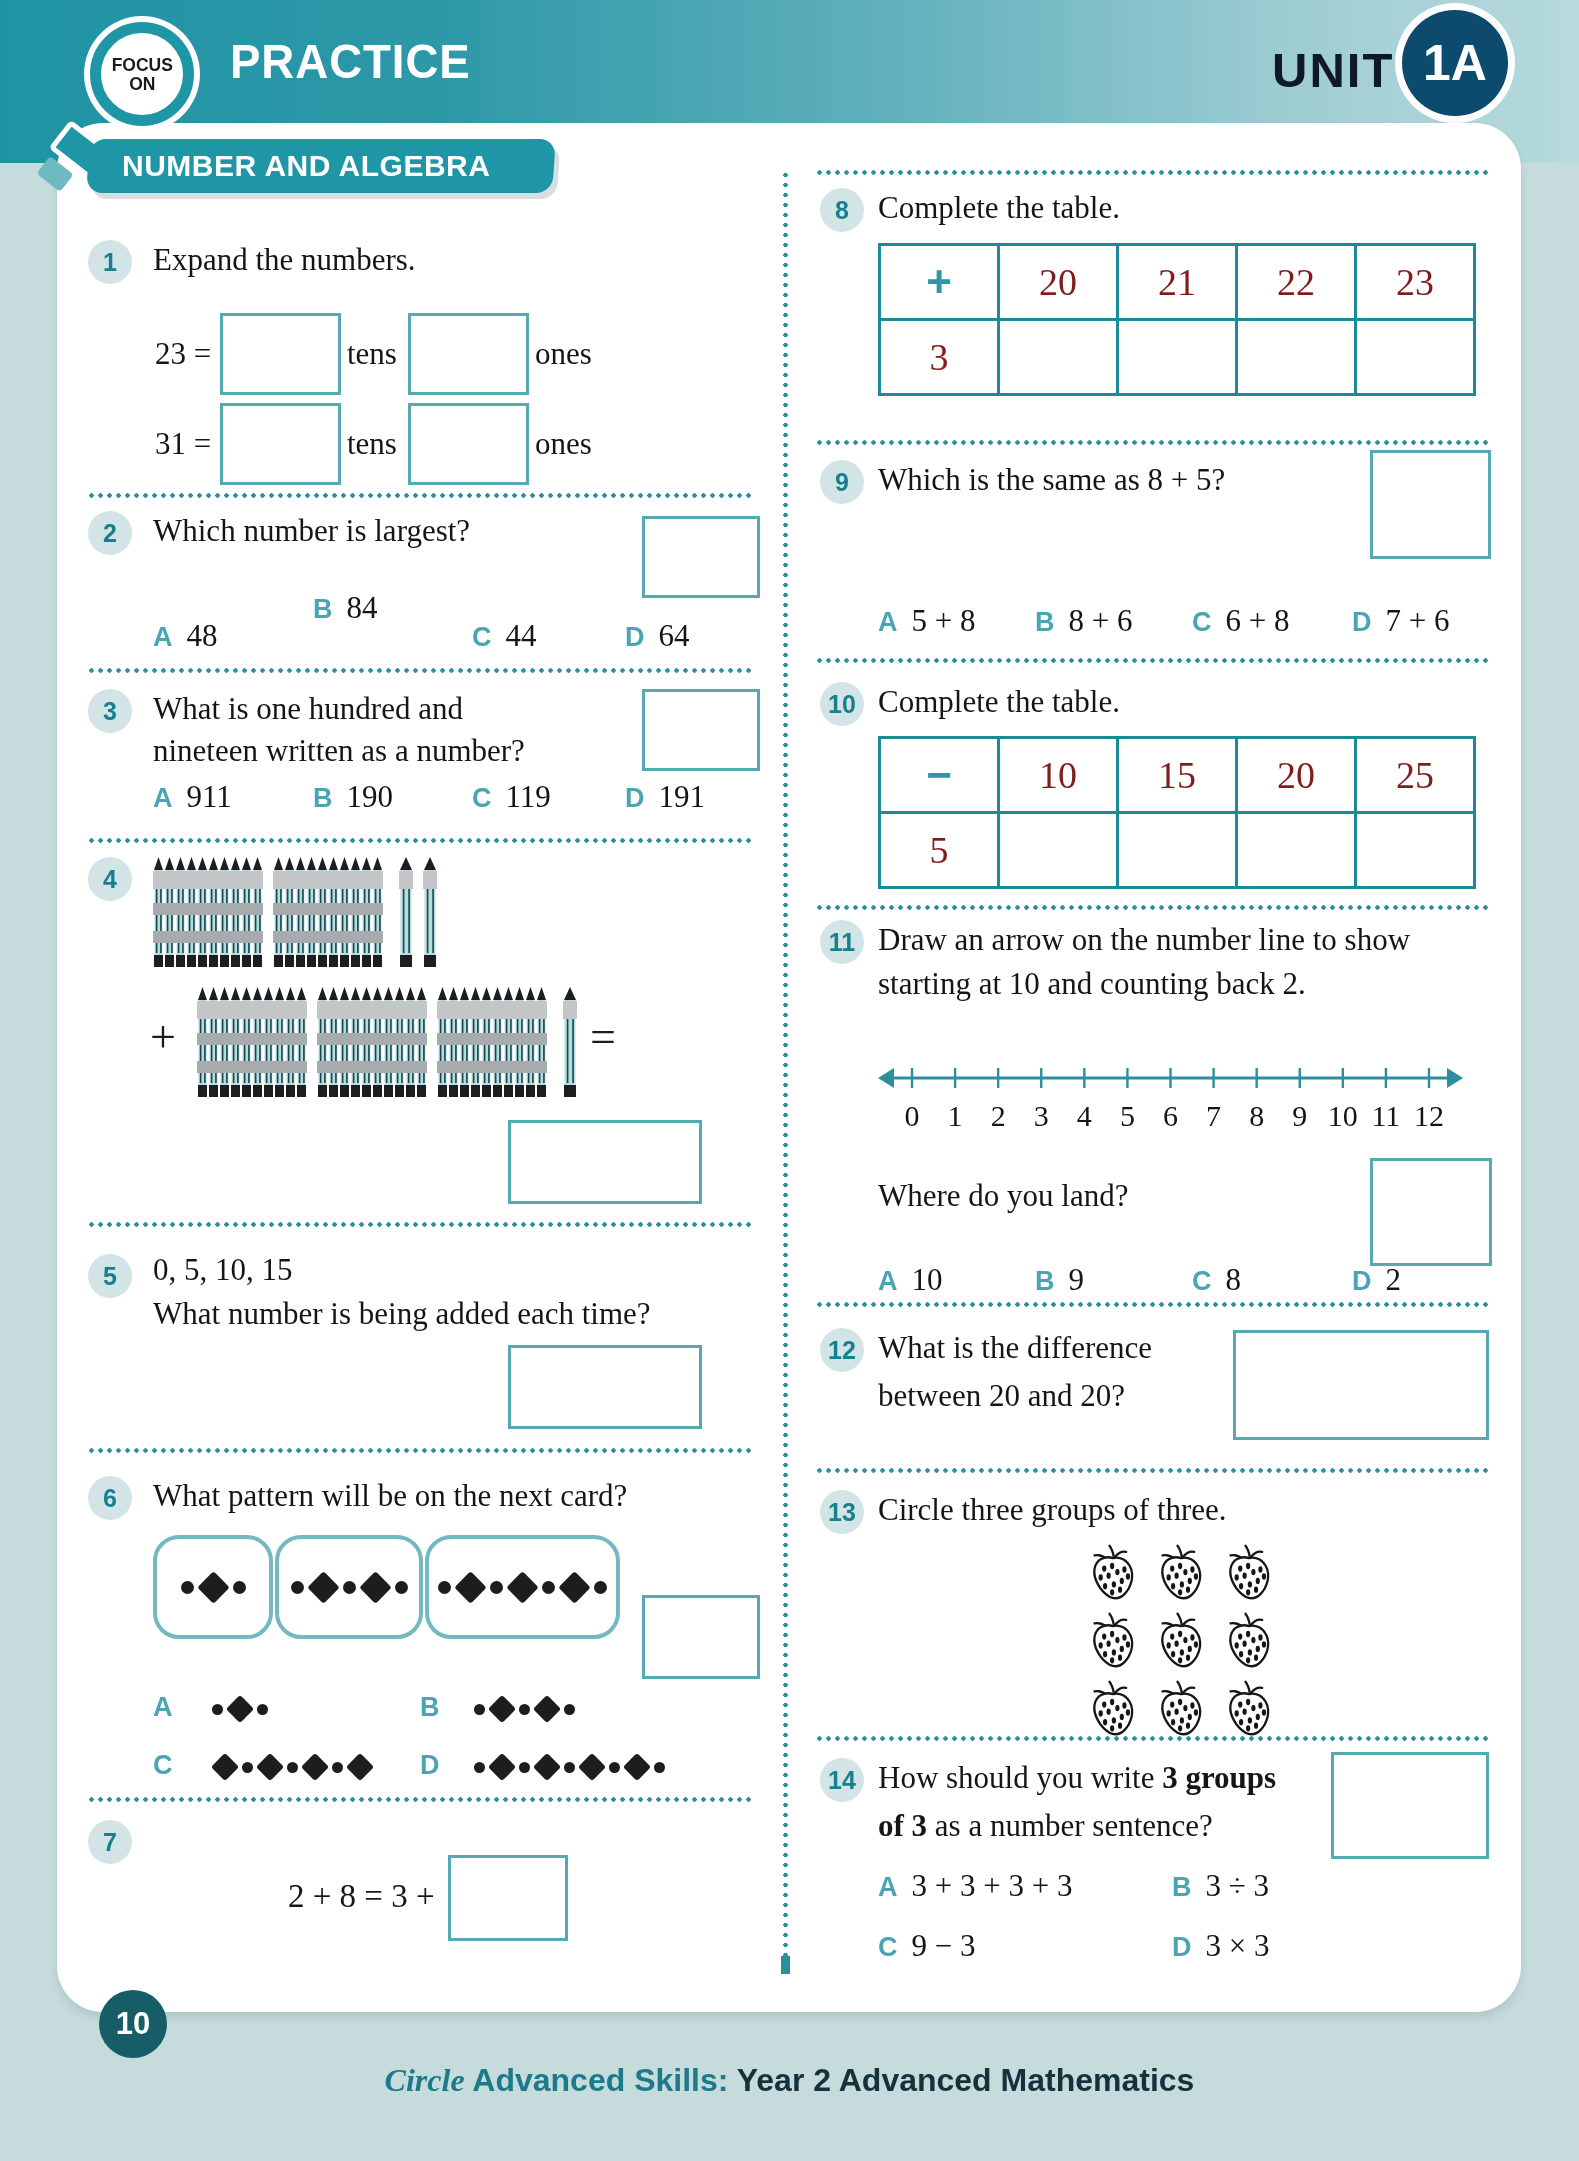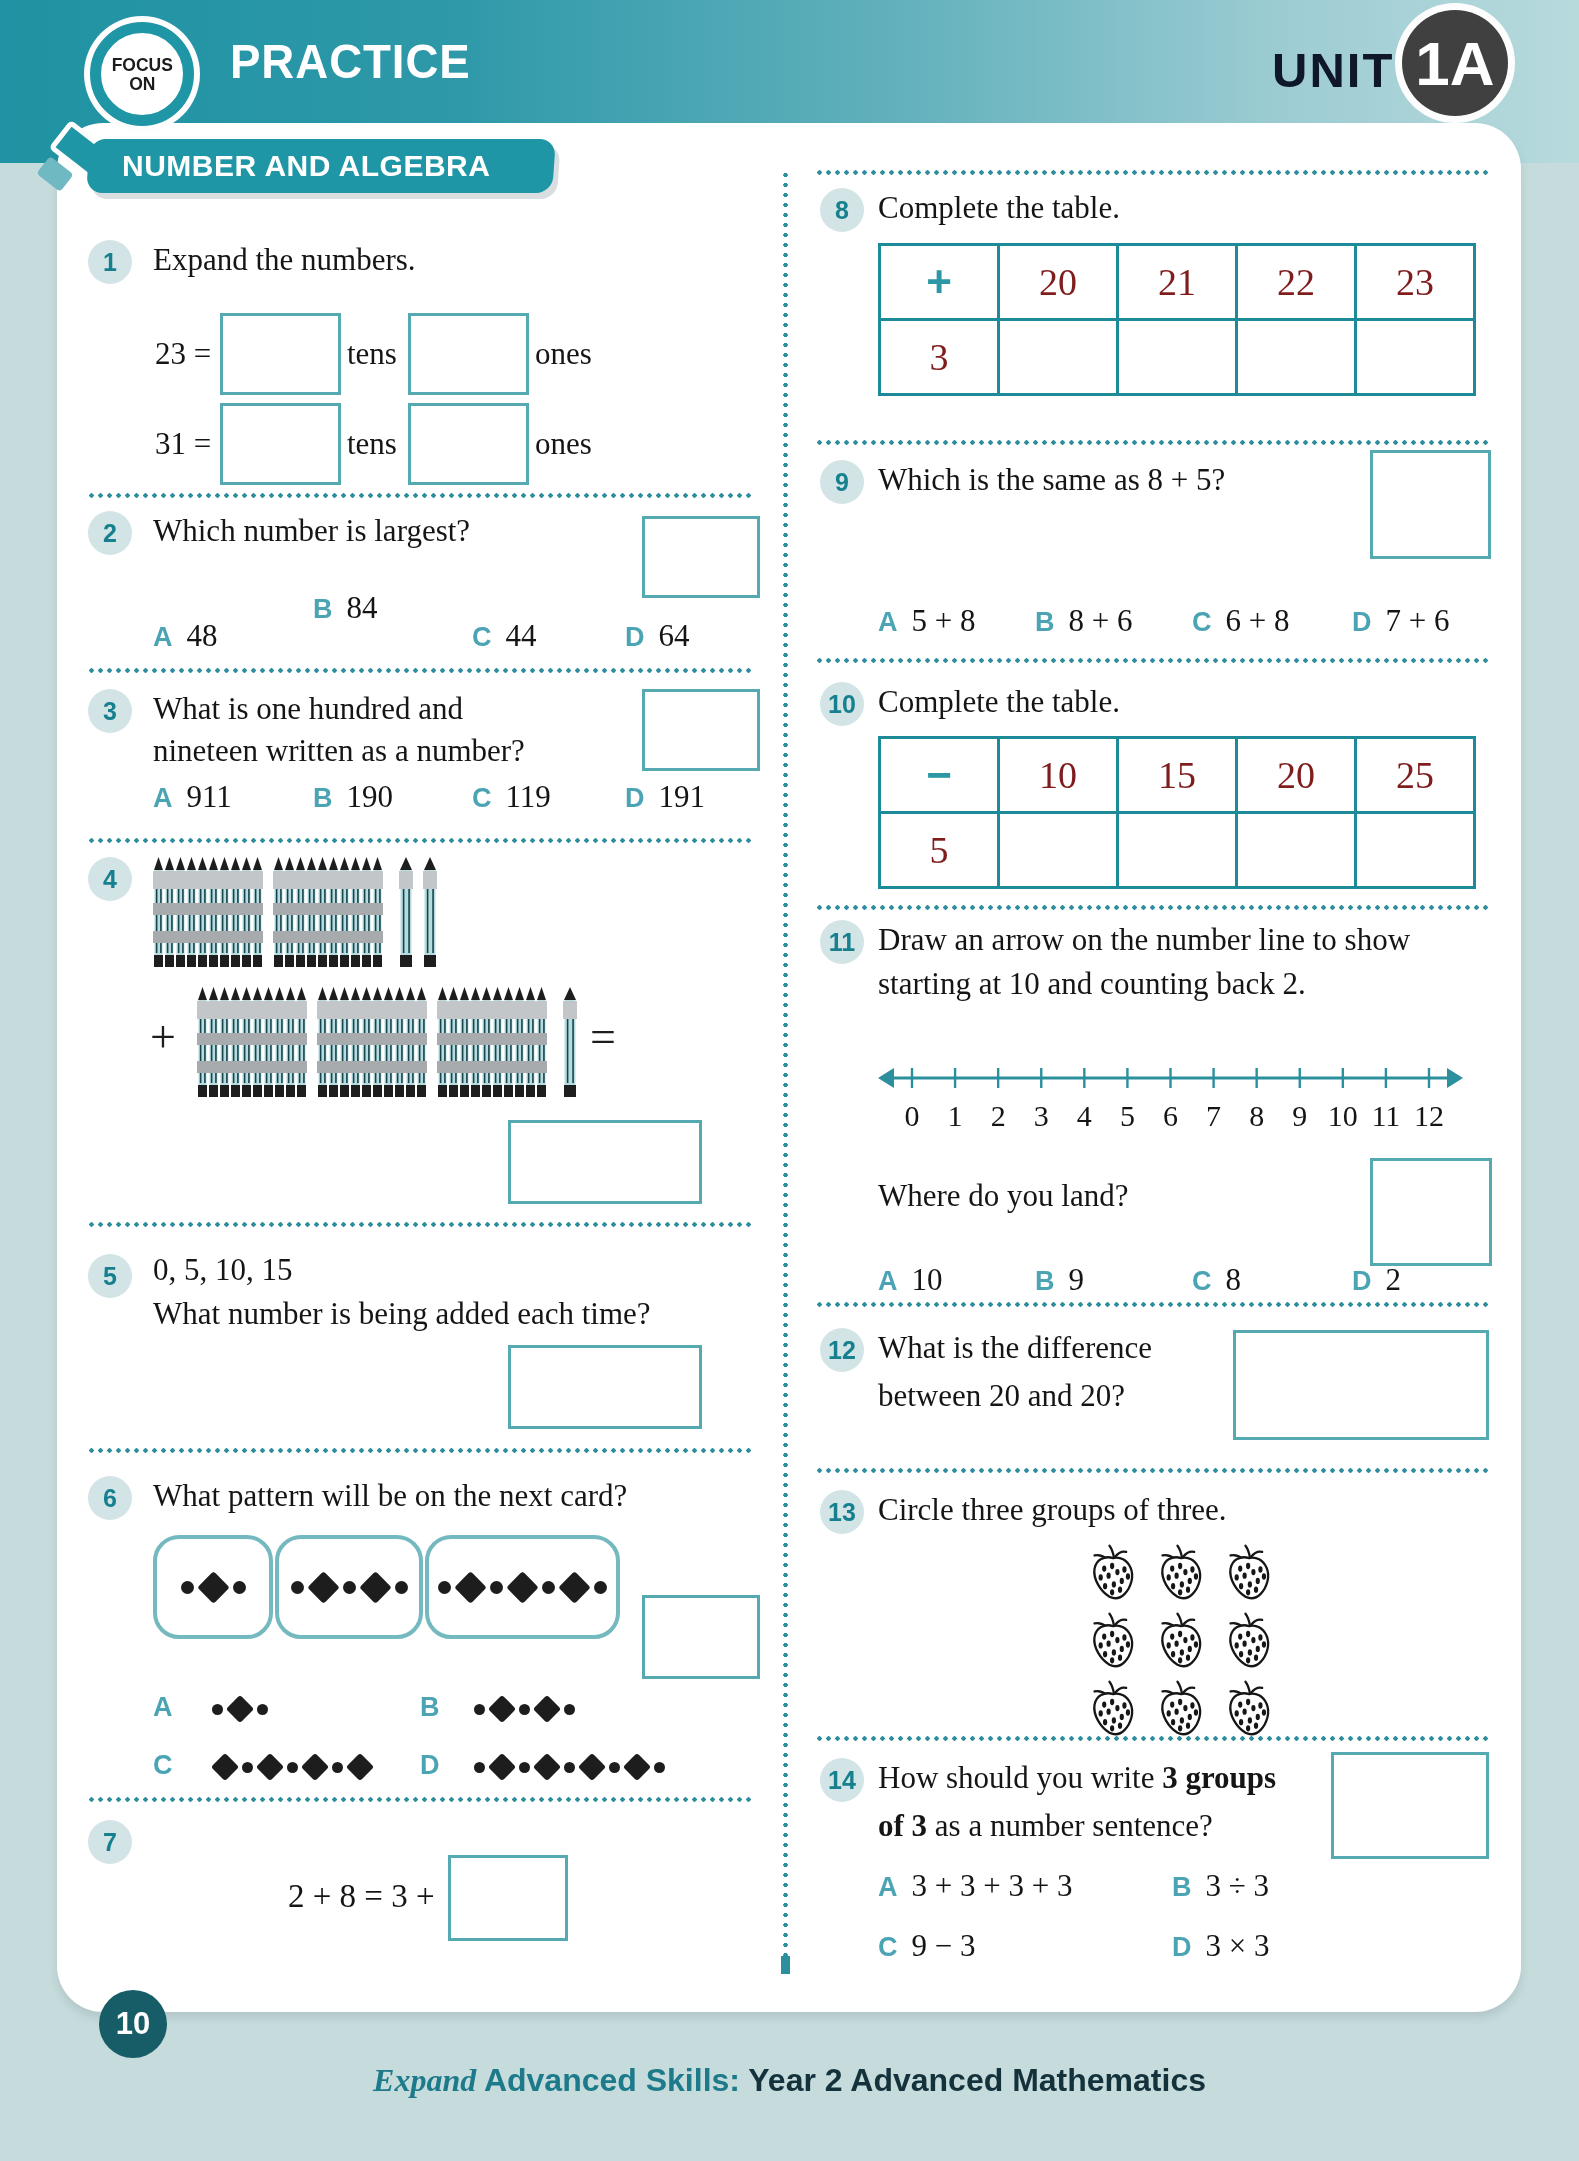--- a/index.html
+++ b/index.html
@@ -19,23 +19,23 @@
     background:#fff; border:11px solid #1f96a6; box-shadow:0 0 0 6px #fdfdfd; z-index:4;
     display:flex; flex-direction:column; align-items:center; justify-content:center; }
   .logo-circle span { font-family:"Liberation Sans",sans-serif; font-weight:bold; font-size:19px;
     color:#1c1c1c; line-height:1.02; transform:scaleX(.92); }
   .practice { position:absolute; left:230px; top:34px; font-family:"Liberation Sans",sans-serif;
     font-weight:bold; font-size:48px; color:#fff; letter-spacing:1px; transform:scaleX(.95);
     transform-origin:left; z-index:4; }
   .unit-word { position:absolute; left:1272px; top:42px; font-family:"Liberation Sans",sans-serif;
     font-weight:bold; font-size:49px; color:#0f172a; letter-spacing:2px; z-index:4; }
   .unit-circle { position:absolute; left:1402px; top:10px; width:106px; height:106px; border-radius:50%;
-    background:#404040; box-shadow:0 0 0 7px #fdfdfd; color:#fff; z-index:4;
+    background:#0c4a6e; box-shadow:0 0 0 7px #fdfdfd; color:#fff; z-index:4;
     display:flex; align-items:center; justify-content:center;
-    font-family:"Liberation Sans",sans-serif; font-weight:bold; font-size:62px; }
+    font-family:"Liberation Sans",sans-serif; font-weight:bold; font-size:50px; }
 
   
   .banner { position:absolute; left:88px; top:139px; width:466px; height:54px; background:#1f96a6;
     border-radius:16px; transform:skewX(-4deg); box-shadow:5px 6px 0 rgba(120,140,145,.28); z-index:5; }
   .banner span { display:block; transform:skewX(4deg); color:#fff; font-family:"Liberation Sans",sans-serif;
     font-weight:bold; font-size:30px; letter-spacing:.5px; line-height:54px; padding-left:34px; }
 
   
   .qbadge { position:absolute; width:44px; height:44px; border-radius:50%; background:#d2e4e6;
     color:#17808f; font-family:"Liberation Sans",sans-serif; font-weight:bold; font-size:25px;
@@ -836,16 +836,16 @@
   <div class="qtext" style="left:878px;top:1760px"><span>How should you write </span><span class="bold">3 groups</span></div>
   <div class="qtext" style="left:878px;top:1808px"><span class="bold">of 3</span><span> as a number sentence?</span></div>
   <div class="ansbox" style="left:1331px;top:1752px;width:152px;height:101px"></div>
   <div class="mc" style="left:878px;top:1868px"><span class="letter">A</span><span class="val">3 + 3 + 3 + 3</span></div>
   <div class="mc" style="left:1172px;top:1868px"><span class="letter">B</span><span class="val">3 ÷ 3</span></div>
   <div class="mc" style="left:878px;top:1928px"><span class="letter">C</span><span class="val">9 − 3</span></div>
   <div class="mc" style="left:1172px;top:1928px"><span class="letter">D</span><span class="val">3 × 3</span></div>
 
   <div class="page-circle">10</div>
   <div class="footer-text">
-    <span class="excel">Expand</span><span class="skills"> Advanced Skills:</span><span class="rest"> Year 2 Advanced Mathematics</span>
+    <span class="excel">Circle</span><span class="skills"> Advanced Skills:</span><span class="rest"> Year 2 Advanced Mathematics</span>
   </div>
 
 </div>
 
 </body></html>

